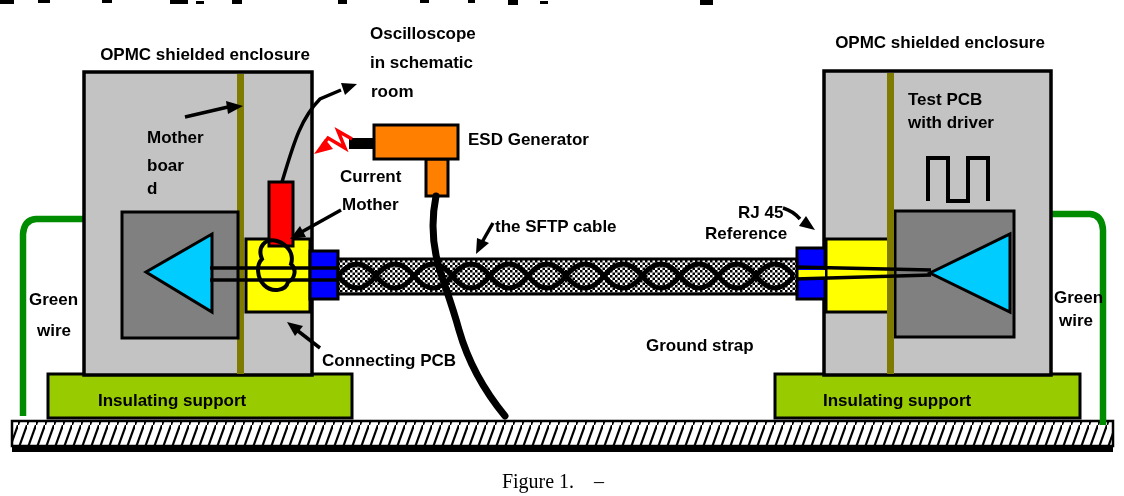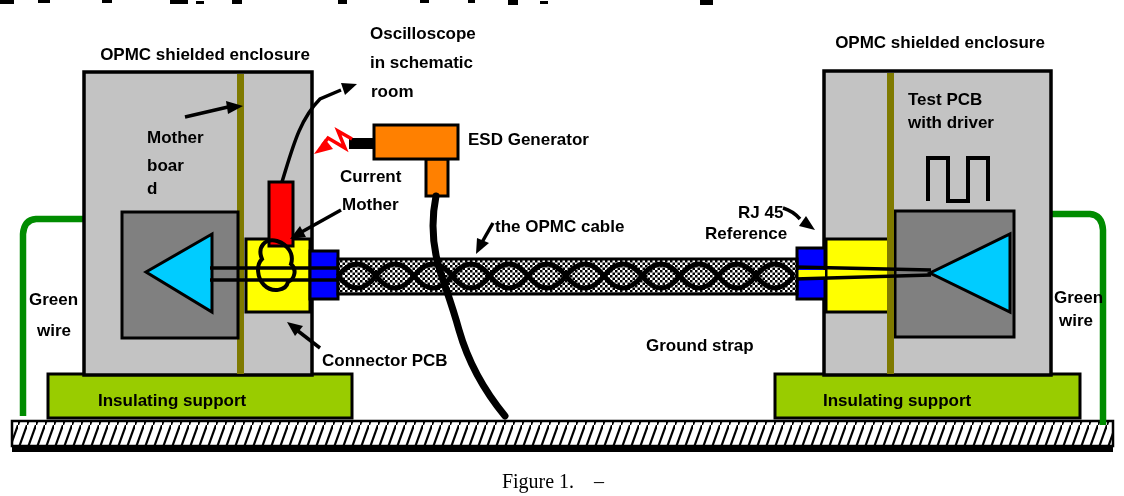--- a/index.html
+++ b/index.html
@@ -141,39 +141,39 @@
 
 <div class="lbl" style="left:370px;top:24px">Oscilloscope</div>
 <div class="lbl" style="left:370px;top:53px">in schematic</div>
 <div class="lbl" style="left:371px;top:82px">room</div>
 
 <div class="lbl" style="left:468px;top:130px">ESD Generator</div>
 
 <div class="lbl" style="left:340px;top:167px">Current</div>
 <div class="lbl" style="left:342px;top:195px">Mother</div>
 
-<div class="lbl" style="left:495px;top:217px">the OPMC cable</div>
+<div class="lbl" style="left:495px;top:217px">the SFTP cable</div>
 
 <div class="lbl" style="left:147px;top:128px">Mother</div>
 <div class="lbl" style="left:147px;top:156px">boar</div>
 <div class="lbl" style="left:147px;top:179px">d</div>
 
 <div class="lbl" style="left:738px;top:203px">RJ 45</div>
 <div class="lbl" style="left:705px;top:224px">Reference</div>
 
 <div class="lbl" style="left:908px;top:90px">Test PCB</div>
 <div class="lbl" style="left:908px;top:113px">with driver</div>
 
 <div class="lbl" style="left:29px;top:290px">Green</div>
 <div class="lbl" style="left:37px;top:321px">wire</div>
 <div class="lbl" style="left:1054px;top:288px">Green</div>
 <div class="lbl" style="left:1059px;top:311px">wire</div>
 
 <div class="lbl" style="left:646px;top:336px">Ground strap</div>
-<div class="lbl" style="left:322px;top:351px">Connector PCB</div>
+<div class="lbl" style="left:322px;top:351px">Connecting PCB</div>
 
 <div class="lbl" style="left:98px;top:391px">Insulating support</div>
 <div class="lbl" style="left:823px;top:391px">Insulating support</div>
 
 
 <div class="caption">
   <span>Figure 1.</span>
   <span class="sep">–</span>
 </div>
 

